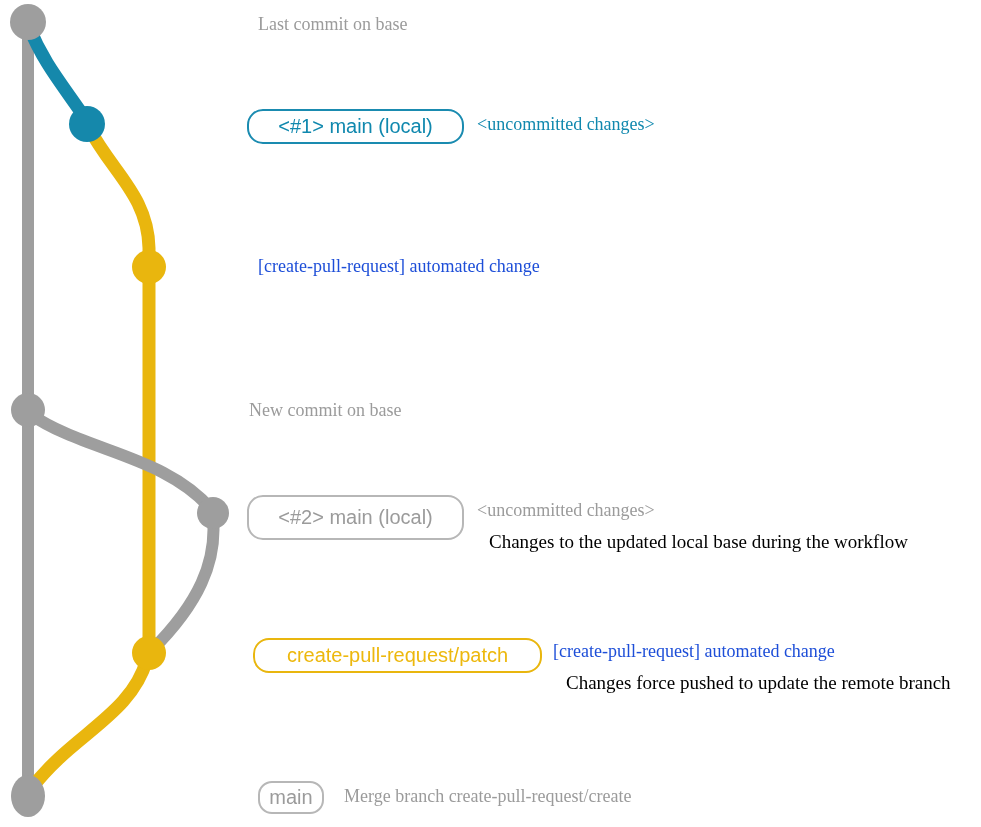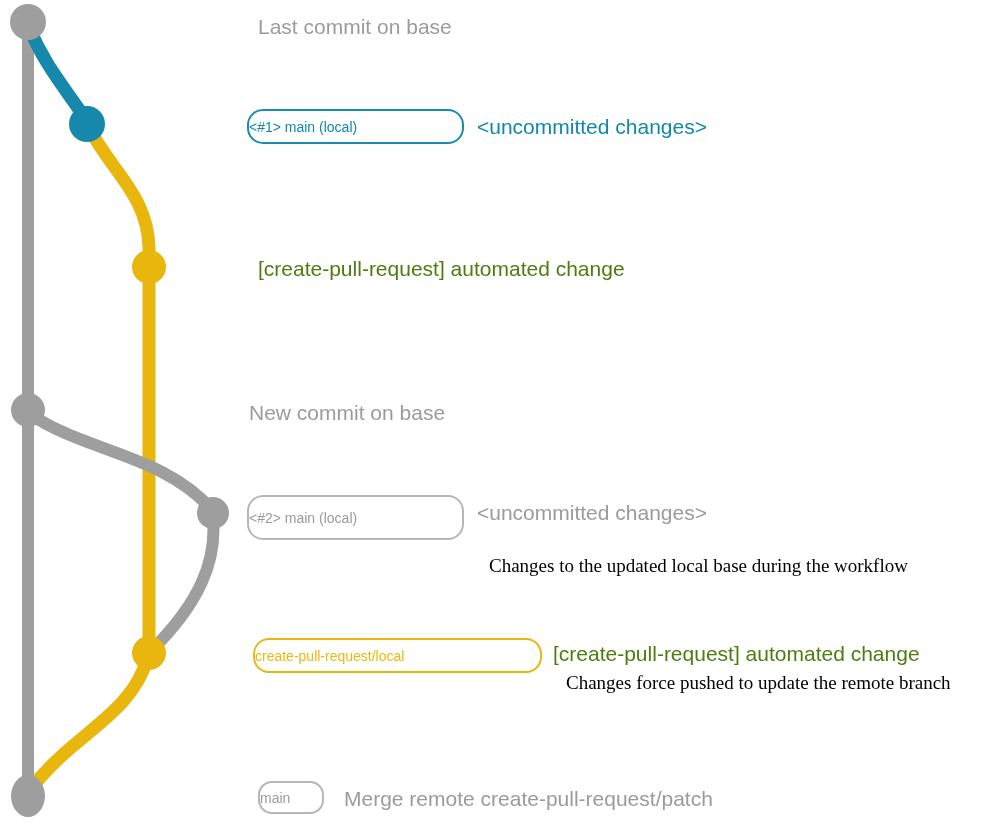--- a/index.html
+++ b/index.html
@@ -1,42 +1,42 @@
 <!DOCTYPE html>
 <html><head>
 <meta charset="utf-8">
 <style>
   html,body{margin:0;padding:0;background:#ffffff;}
   #canvas{position:relative;width:981px;height:827px;background:#ffffff;overflow:hidden;
           font-family:"Liberation Sans",sans-serif;}
   #graph-svg{position:absolute;left:0;top:0;}
-  .lbl{position:absolute;font-size:21px;line-height:1.2;white-space:nowrap;
-       font-family:Liberation Sans, sans-serif;}
+  .lbl{position:absolute;font-size:18px;line-height:1.2;white-space:nowrap;
+       font-family:Liberation Serif, serif;}
   .lbl-gray{color:#9b9b9b;}
   .lbl-blue{color:#1088ae;}
-  .lbl-yellow{color:#4d7c0f;}
+  .lbl-yellow{color:#1d4ed8;}
   .note{position:absolute;font-family:"Liberation Serif",serif;font-size:19px;
         color:#000000;white-space:nowrap;line-height:1.2;}
-  .badge{position:absolute;display:flex;align-items:center;
-         border:2px solid;border-radius:16px;font-size:14px;white-space:nowrap;
+  .badge{position:absolute;display:flex;align-items:center;justify-content:center;
+         border:2px solid;border-radius:16px;font-size:20px;white-space:nowrap;
          box-sizing:border-box;background:#ffffff;}
   .badge-blue{border-color:#1a8bb0;color:#1088ae;}
   .badge-gray{border-color:#b7b7b7;color:#9b9b9b;}
   .badge-yellow{border-color:#e9b60e;color:#edb80d;}
   
   .pos-last-label{left:258px;top:14px;}
   .pos-badge1{left:247px;top:109px;width:217px;height:35px;}
   .pos-title1{left:477px;top:114px;}
   .pos-note1{left:488px;top:145px;}
   .pos-title2{left:258px;top:256px;}
   .pos-note2{left:270px;top:287px;}
   .pos-new-label{left:249px;top:400px;}
   .pos-badge2{left:247px;top:495px;width:217px;height:45px;}
   .pos-title3{left:477px;top:500px;}
-  .pos-note3{left:489px;top:531px;margin-top:24px;}
+  .pos-note3{left:489px;top:531px;}
   .pos-badge3{left:253px;top:638px;width:289px;height:35px;}
   .pos-title4{left:553px;top:641px;}
   .pos-note4{left:566px;top:672px;text-align:right;}
   .pos-badge4{left:258px;top:781px;width:66px;height:33px;border-radius:14px;}
   .pos-title5{left:344px;top:786px;}
 </style>
 </head>
 <body>
 
 <div id="canvas">
@@ -73,23 +73,23 @@
 
   <div class="lbl lbl-gray pos-new-label">New commit on base</div>
 
   <div class="badge badge-gray pos-badge2">
     <span>&lt;#2&gt; main (local)</span>
   </div>
   <div class="lbl lbl-gray pos-title3">&lt;uncommitted changes&gt;</div>
   <div class="note pos-note3">Changes to the updated local base during the workflow</div>
 
   <div class="badge badge-yellow pos-badge3">
-    <span>create-pull-request/local</span>
+    <span>create-pull-request/patch</span>
   </div>
   <div class="lbl lbl-yellow pos-title4">[create-pull-request] automated change</div>
   <div class="note pos-note4">Changes force pushed to update the remote branch</div>
 
   <div class="badge badge-gray pos-badge4">
     <span>main</span>
   </div>
-  <div class="lbl lbl-gray pos-title5">Merge remote create-pull-request/patch</div>
+  <div class="lbl lbl-gray pos-title5">Merge branch create-pull-request/create</div>
 
 </div>
 
 </body></html>

